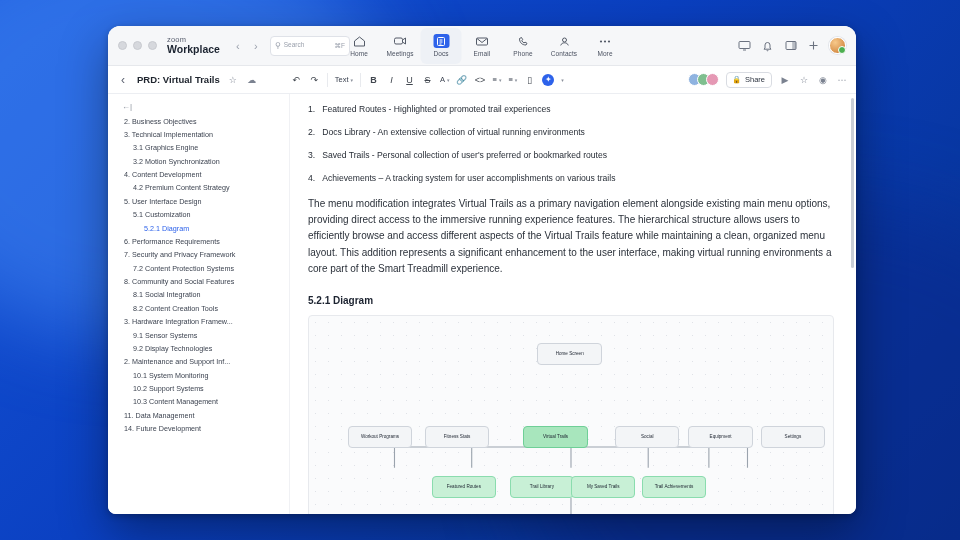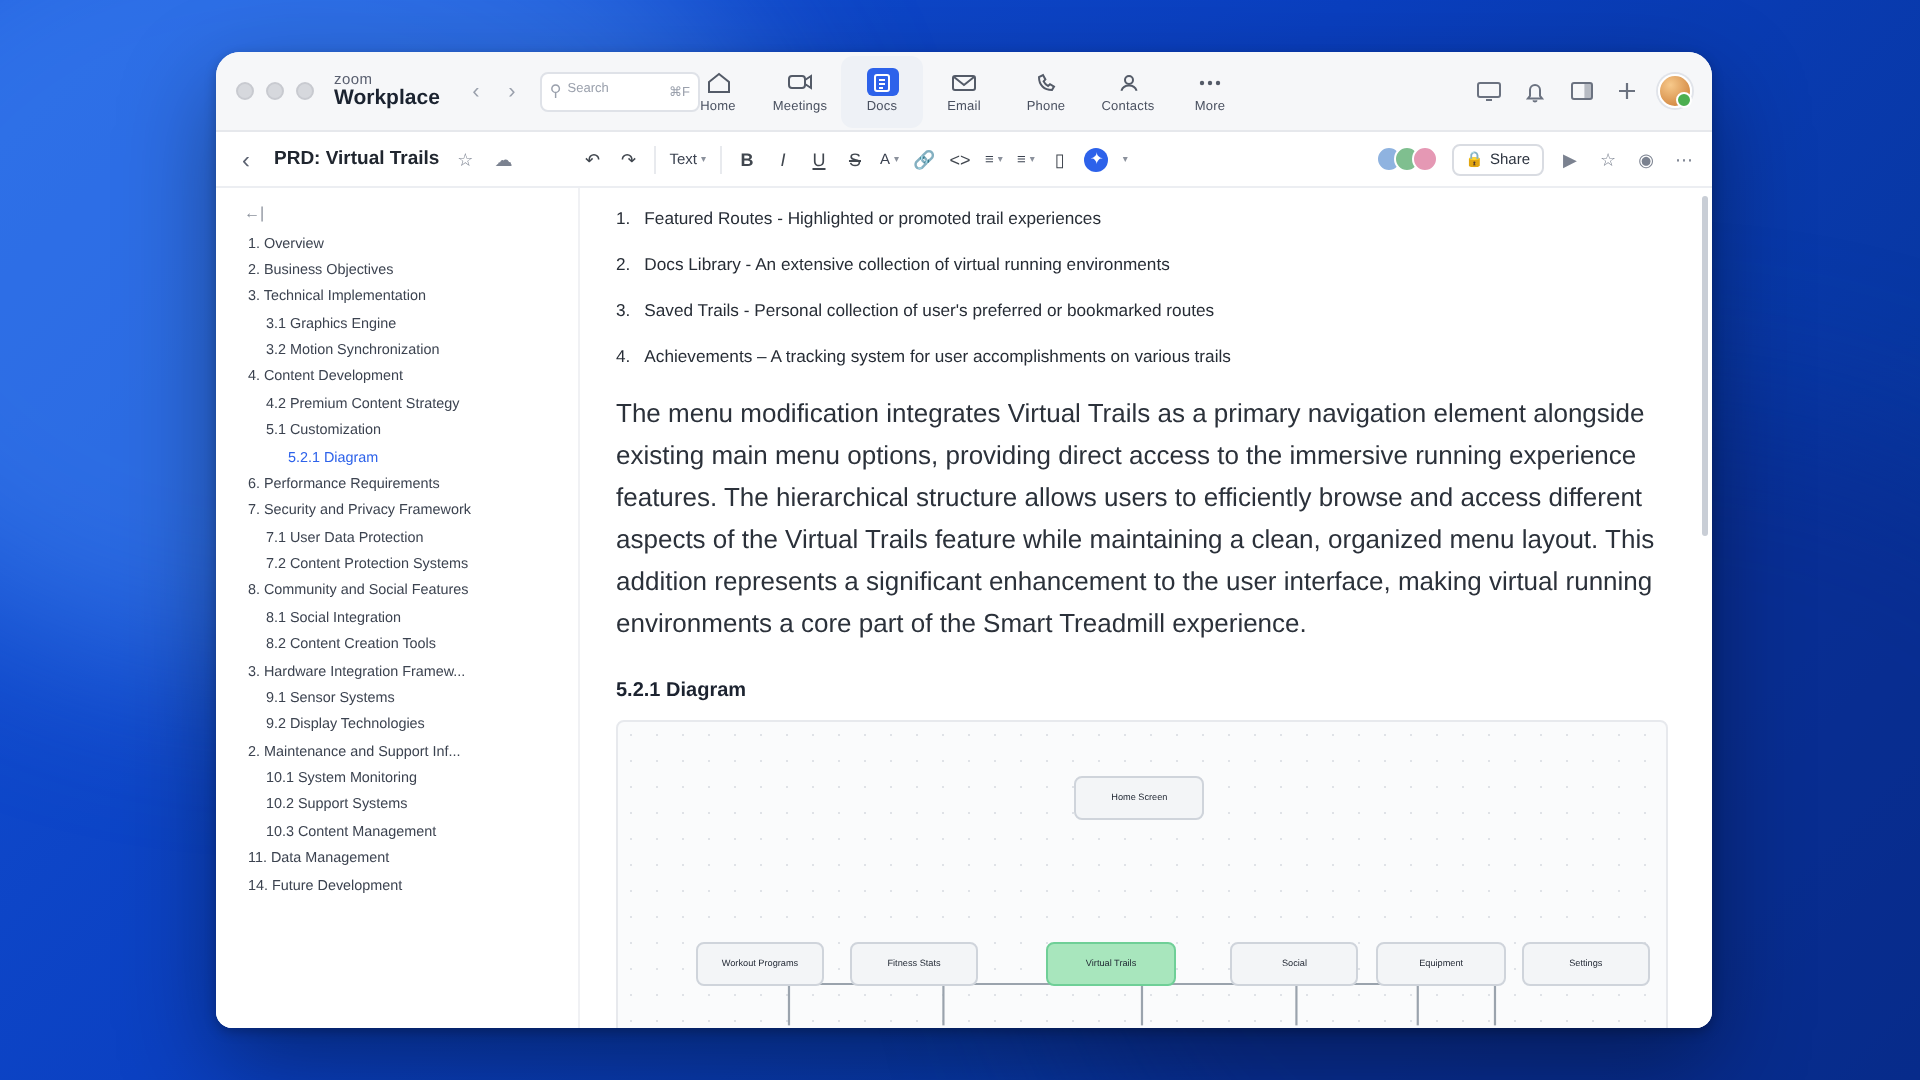--- a/index.html
+++ b/index.html
@@ -109,21 +109,21 @@
     font-size: 7.2px; color: #3c4350; line-height: 1.15; padding: 2.55px 2px;
     white-space: nowrap; overflow: hidden; text-overflow: ellipsis;
   }
   .o-item.l2 { padding-left: 11px; }
   .o-item.l3 { padding-left: 22px; }
   .o-item.active { color: #2d62ea; }
 
   .page { flex: 1; overflow: hidden; background: #fff; padding: 10px 22px 0 18px; position: relative; }
   .ol-item { font-size: 8.6px; color: #272d36; margin-bottom: 13px; display: flex; gap: 7px; }
   .ol-item .num { color: #272d36; }
-  .para { font-size: 13px; color: #2b313a; line-height: 1.62; margin-top: 7px; }
+  .para { font-size: 10px; color: #2b313a; line-height: 1.62; margin-top: 7px; }
   .h3 { font-size: 10px; font-weight: bold; color: #1c2330; margin: 18px 0 9px; }
 
   
   .diagram {
     position: relative; height: 222px; border: 1px solid #e7e9ed; border-radius: 4px;
     background-color: #fafbfc;
     background-image: radial-gradient(#dfe2e7 0.7px, transparent 0.7px);
     background-size: 13px 13px; overflow: hidden;
   }
   .node {
@@ -314,32 +314,31 @@
       <span class="mini">☆</span>
       <span class="mini">◉</span>
       <span class="mini">⋯</span>
     </div>
   </div>
 
   <div class="content">
 
     <div class="outline">
       <div class="collapse">←|</div>
-      <div class="o-item">1. Overview</div>
       <div class="o-item">2. Business Objectives</div>
       <div class="o-item">3. Technical Implementation</div>
       <div class="o-item l2">3.1 Graphics Engine</div>
       <div class="o-item l2">3.2 Motion Synchronization</div>
       <div class="o-item">4. Content Development</div>
       <div class="o-item l2">4.2 Premium Content Strategy</div>
+      <div class="o-item">5. User Interface Design</div>
       <div class="o-item l2">5.1 Customization</div>
       <div class="o-item l3 active">5.2.1 Diagram</div>
       <div class="o-item">6. Performance Requirements</div>
       <div class="o-item">7. Security and Privacy Framework</div>
-      <div class="o-item l2">7.1 User Data Protection</div>
       <div class="o-item l2">7.2 Content Protection Systems</div>
       <div class="o-item">8. Community and Social Features</div>
       <div class="o-item l2">8.1 Social Integration</div>
       <div class="o-item l2">8.2 Content Creation Tools</div>
       <div class="o-item">3. Hardware Integration Framew...</div>
       <div class="o-item l2">9.1 Sensor Systems</div>
       <div class="o-item l2">9.2 Display Technologies</div>
       <div class="o-item">2. Maintenance and Support Inf...</div>
       <div class="o-item l2">10.1 System Monitoring</div>
       <div class="o-item l2">10.2 Support Systems</div>

